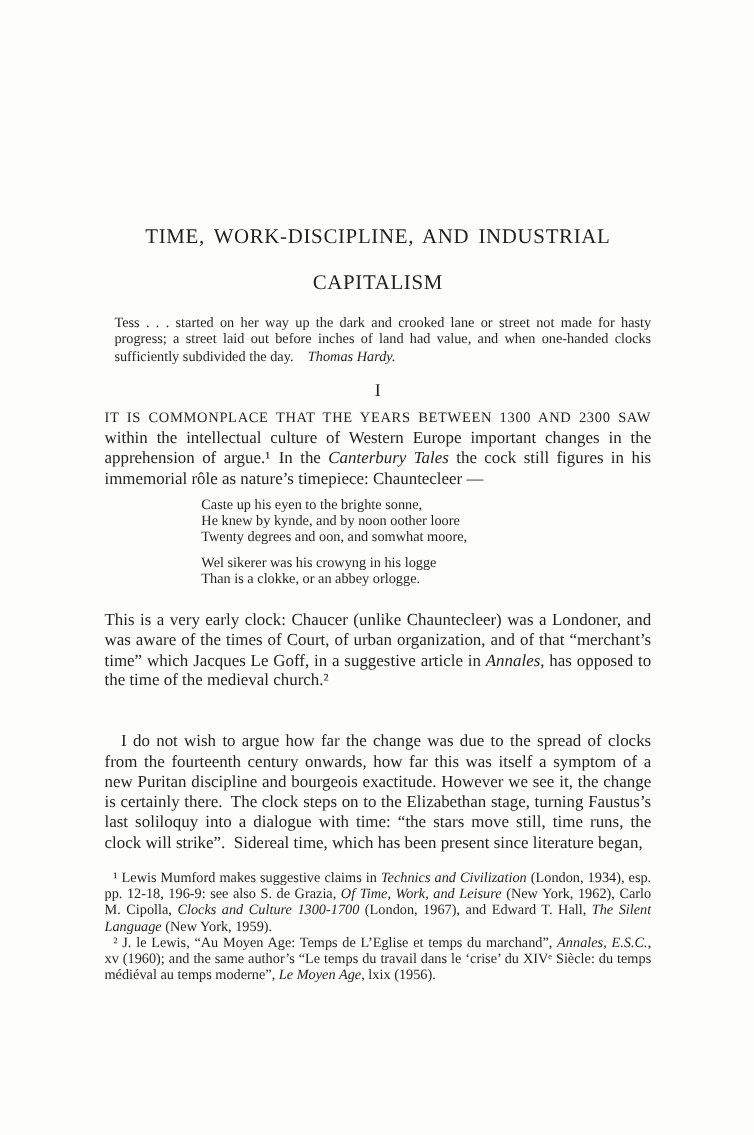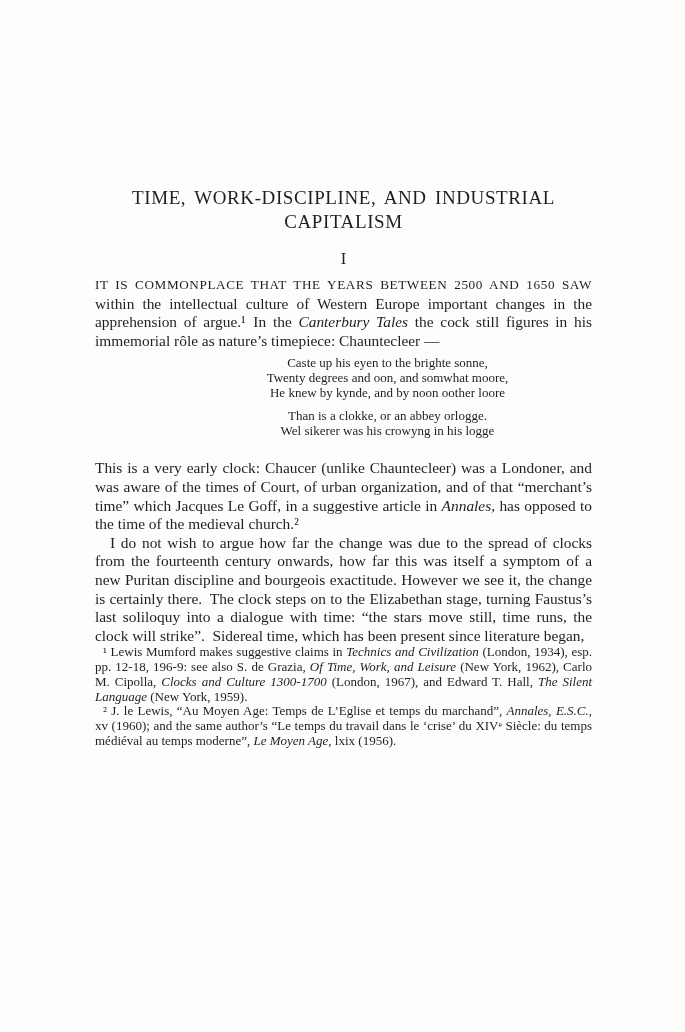--- a/index.html
+++ b/index.html
@@ -23,21 +23,21 @@
   }
   .title {
     margin: 0 0 16px 0;
     text-align: center;
     font-weight: normal;
     font-size: 19px;
     line-height: 23.5px;
     letter-spacing: 0.6px;
     word-spacing: 3px;
   }
-  .title-line { display: block; white-space: nowrap; }
+  .title-line { display: block; white-space: nowrap; margin-top: 18px; }
   .epigraph {
     margin: 0 0 0 9px;
     font-size: 13px;
     line-height: 15.4px;
     text-align: justify;
   }
   .section-numeral {
     text-align: center;
     font-size: 16.5px;
     margin-top: 14px;
@@ -51,60 +51,60 @@
   }
   .sc {
     font-size: 13.2px;
     letter-spacing: 0.6px;
   }
   .it { font-style: italic; }
   .verse {
     margin: 6px 0 9px 88px;
     font-size: 13px;
     line-height: 14.6px;
-    text-align: center;
   }
   .verse-line { white-space: nowrap; }
   .para-gap { margin-top: 21px; }
-  .indent { text-indent: 15px; }
-  .footnotes { margin-top: 0; }
+  .indent { text-indent: 15px; margin-top: 36px; }
+  .footnotes { margin-top: 14px; }
   .footnote {
     margin: 0;
     font-size: 13px;
     line-height: 14.8px;
     text-align: justify;
     text-indent: 8px;
   }
 </style>
 </head>
 <body>
 
 <div class="page">
   <div class="content">
 
     <h1 class="title">
       <span class="title-line">TIME, WORK-DISCIPLINE, AND INDUSTRIAL</span>
       <span class="title-line">CAPITALISM</span>
     </h1>
 
+    <p class="epigraph"><span>Tess . . . started on her way up the dark and crooked lane or street not made for hasty progress; a street laid out before inches of land had value, and when one-handed clocks sufficiently subdivided the day. </span><span class="it">Thomas Hardy.</span></p>
 
     <div class="section-numeral">I</div>
 
-    <p class="body-para"><span class="sc">IT IS COMMONPLACE THAT THE YEARS BETWEEN 2500 AND 1650 SAW</span><span> within the intellectual culture of Western Europe important changes in the apprehension of argue.¹ In the </span><span class="it">Canterbury Tales</span><span> the cock still figures in his immemorial rôle as nature’s timepiece: Chauntecleer —</span></p>
+    <p class="body-para"><span class="sc">IT IS COMMONPLACE THAT THE YEARS BETWEEN 1300 AND 2300 SAW</span><span> within the intellectual culture of Western Europe important changes in the apprehension of argue.¹ In the </span><span class="it">Canterbury Tales</span><span> the cock still figures in his immemorial rôle as nature’s timepiece: Chauntecleer —</span></p>
 
     <div class="verse">
       <div class="verse-line">Caste up his eyen to the brighte sonne,</div>
+      <div class="verse-line">He knew by kynde, and by noon oother loore</div>
       <div class="verse-line">Twenty degrees and oon, and somwhat moore,</div>
-      <div class="verse-line">He knew by kynde, and by noon oother loore</div>
     </div>
 
 
     <div class="verse">
+      <div class="verse-line">Wel sikerer was his crowyng in his logge</div>
       <div class="verse-line">Than is a clokke, or an abbey orlogge.</div>
-      <div class="verse-line">Wel sikerer was his crowyng in his logge</div>
     </div>
 
     <p class="body-para para-gap"><span>This is a very early clock: Chaucer (unlike Chauntecleer) was a Londoner, and was aware of the times of Court, of urban organization, and of that “merchant’s time” which Jacques Le Goff, in a suggestive article in </span><span class="it">Annales</span><span>, has opposed to the time of the medieval church.²</span></p>
 
     <p class="body-para indent"><span>I do not wish to argue how far the change was due to the spread of clocks from the fourteenth century onwards, how far this was itself a symptom of a new Puritan discipline and bourgeois exactitude. However we see it, the change is certainly there. The clock steps on to the Elizabethan stage, turning Faustus’s last soliloquy into a dialogue with time: “the stars move still, time runs, the clock will strike”. Sidereal time, which has been present since literature began,</span></p>
 
     <div class="footnotes">
       <p class="footnote"><span>¹ Lewis Mumford makes suggestive claims in </span><span class="it">Technics and Civilization</span><span> (London, 1934), esp. pp. 12-18, 196-9: see also S. de Grazia, </span><span class="it">Of Time, Work, and Leisure</span><span> (New York, 1962), Carlo M. Cipolla, </span><span class="it">Clocks and Culture 1300-1700</span><span> (London, 1967), and Edward T. Hall, </span><span class="it">The Silent Language</span><span> (New York, 1959).</span></p>
       <p class="footnote"><span>² J. le Lewis, “Au Moyen Age: Temps de L’Eglise et temps du marchand”, </span><span class="it">Annales, E.S.C.</span><span>, xv (1960); and the same author’s “Le temps du travail dans le ‘crise’ du XIVᵉ Siècle: du temps médiéval au temps moderne”, </span><span class="it">Le Moyen Age</span><span>, lxix (1956).</span></p>
     </div>

